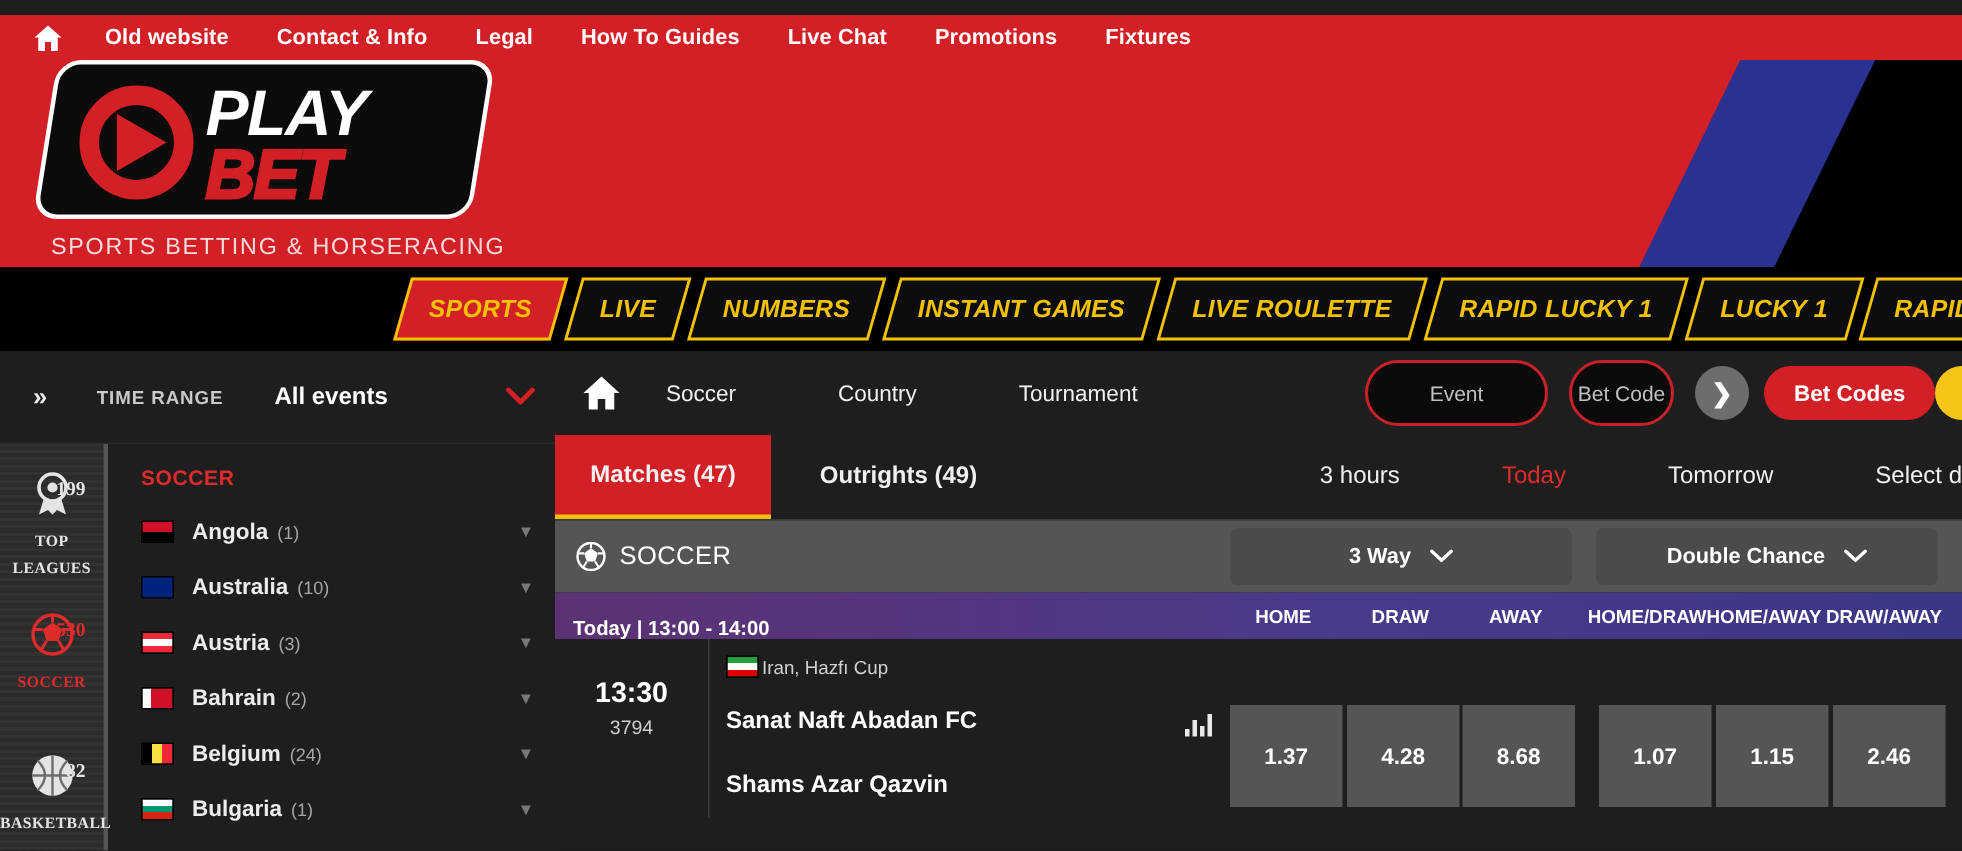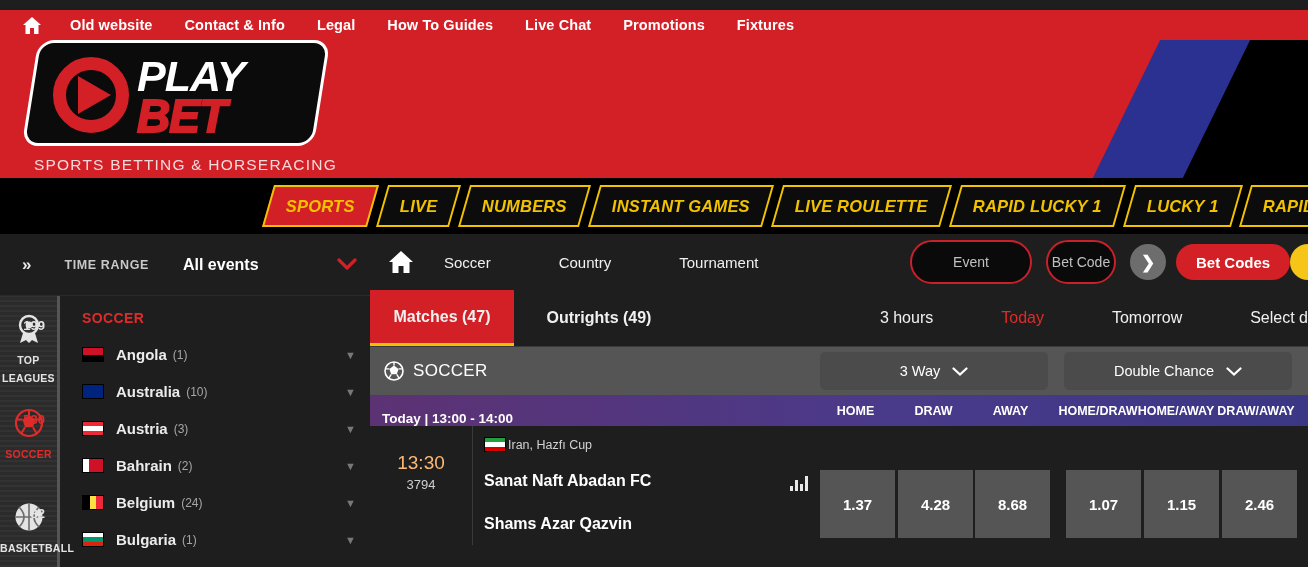--- a/index.html
+++ b/index.html
@@ -93,26 +93,27 @@
     height:62px; display:flex; align-items:center; gap:0; padding-left:22px;
     border-bottom:1px solid #2a2a2a;
   }
   .chev-dbl{ color:#e8e8e8; font-size:17px; font-weight:bold; letter-spacing:-3px; }
   .tr-label{ color:#c9c9c9; font-size:12.5px; font-weight:bold; letter-spacing:.6px; margin-left:36px; }
   .tr-value{ color:#fff; font-size:16px; font-weight:bold; margin-left:34px; }
   .tr-caret{ margin-left:78px; color:#d31f26; font-size:18px; font-weight:bold; }
 
   .leftbody{ position:relative; display:flex; height:271px; }
   .iconrail{
-    width:60px; flex:none;
+    width:72px; flex:none;
     background:
       repeating-linear-gradient(0deg,#323232 0 2px,#2b2b2b 2px 5px),
       repeating-linear-gradient(90deg,#343434 0 2px,#2c2c2c 2px 6px);
     border-right:3px solid #555;
     padding-top:2px;
+    font-family:Liberation Serif, serif;
   }
   .railitem{ position:relative; height:78px; text-align:center; color:#e4e4e4; }
   .railitem .cnt{
     position:absolute; right:12px; top:4px; font-size:13px; font-weight:bold;
   }
   .railitem .ic{ display:block; margin:16px auto 2px; }
   .railitem .nm{ font-size:10.5px; font-weight:bold; letter-spacing:.3px; }
   .railitem.on, .railitem.on .cnt{ color:#e02b2b; }
 
   .countrylist{ flex:1; overflow:hidden; background:#1e1e1e; }
@@ -168,42 +169,42 @@
   .tf:last-child{ margin-right:0; }
 
   .sportbar{
     height:48px; background:#555; display:flex; align-items:center; position:relative;
   }
   .sportbar .ball{ margin-left:14px; margin-right:9px; display:flex; }
   .sportbar .nm{ font-size:17px; color:#fff; letter-spacing:.3px; }
   .mkt-sel{
     position:absolute; height:38px; background:#4b4b4b; border-radius:5px;
     display:flex; align-items:center; justify-content:center; gap:12px;
-    font-size:14.5px; font-weight:normal; color:#fff;
+    font-size:14.5px; font-weight:bold; color:#fff;
   }
   .mkt1{ left:450px; width:228px; }
   .mkt2{ left:694px; width:228px; }
 
   .oddsbar{
     height:31px; position:relative;
     background:linear-gradient(90deg,#5c3273 0%,#4a3a8a 55%,#3b3785 100%);
     display:flex; align-items:flex-end;
   }
   .oddsbar .lbl{ margin-left:12px; font-size:13.5px; font-weight:bold; color:#fff; }
   .colhdr{
     position:absolute; top:0; height:31px; display:flex; align-items:center;
     justify-content:center; font-size:12.5px; font-weight:bold; color:#fff;
     white-space:nowrap;
   }
 
   .matchrow{ position:relative; height:119px; background:#1e1e1e; }
   .mr-time{
     position:absolute; left:0; top:26px; width:102px; text-align:center;
   }
-  .mr-time .t{ color:#fdba74; font-size:19px; font-weight:normal; }
+  .mr-time .t{ color:#ffffff; font-size:19px; font-weight:bold; }
   .mr-time .id{ color:#cfcfcf; font-size:13px; margin-top:3px; }
   .mr-div{ position:absolute; left:102px; top:0; width:1px; height:119px; background:#3a3a3a; }
   .mr-league{ position:absolute; left:114px; top:11px; display:flex; align-items:center; }
   .mr-league .nm{ font-size:12.5px; color:#d2d2d2; margin-left:2px; }
   .mr-t1{ position:absolute; left:114px; top:46px; font-size:16px; font-weight:bold; color:#fff; }
   .mr-t2{ position:absolute; left:114px; top:89px; font-size:16px; font-weight:bold; color:#fff; }
   .mr-stat{ position:absolute; left:420px; top:49px; display:flex; align-items:flex-end; gap:2px; height:16px; }
   .mr-stat i{ display:block; width:3px; background:#e8e8e8; }
 
   .oddbox{

